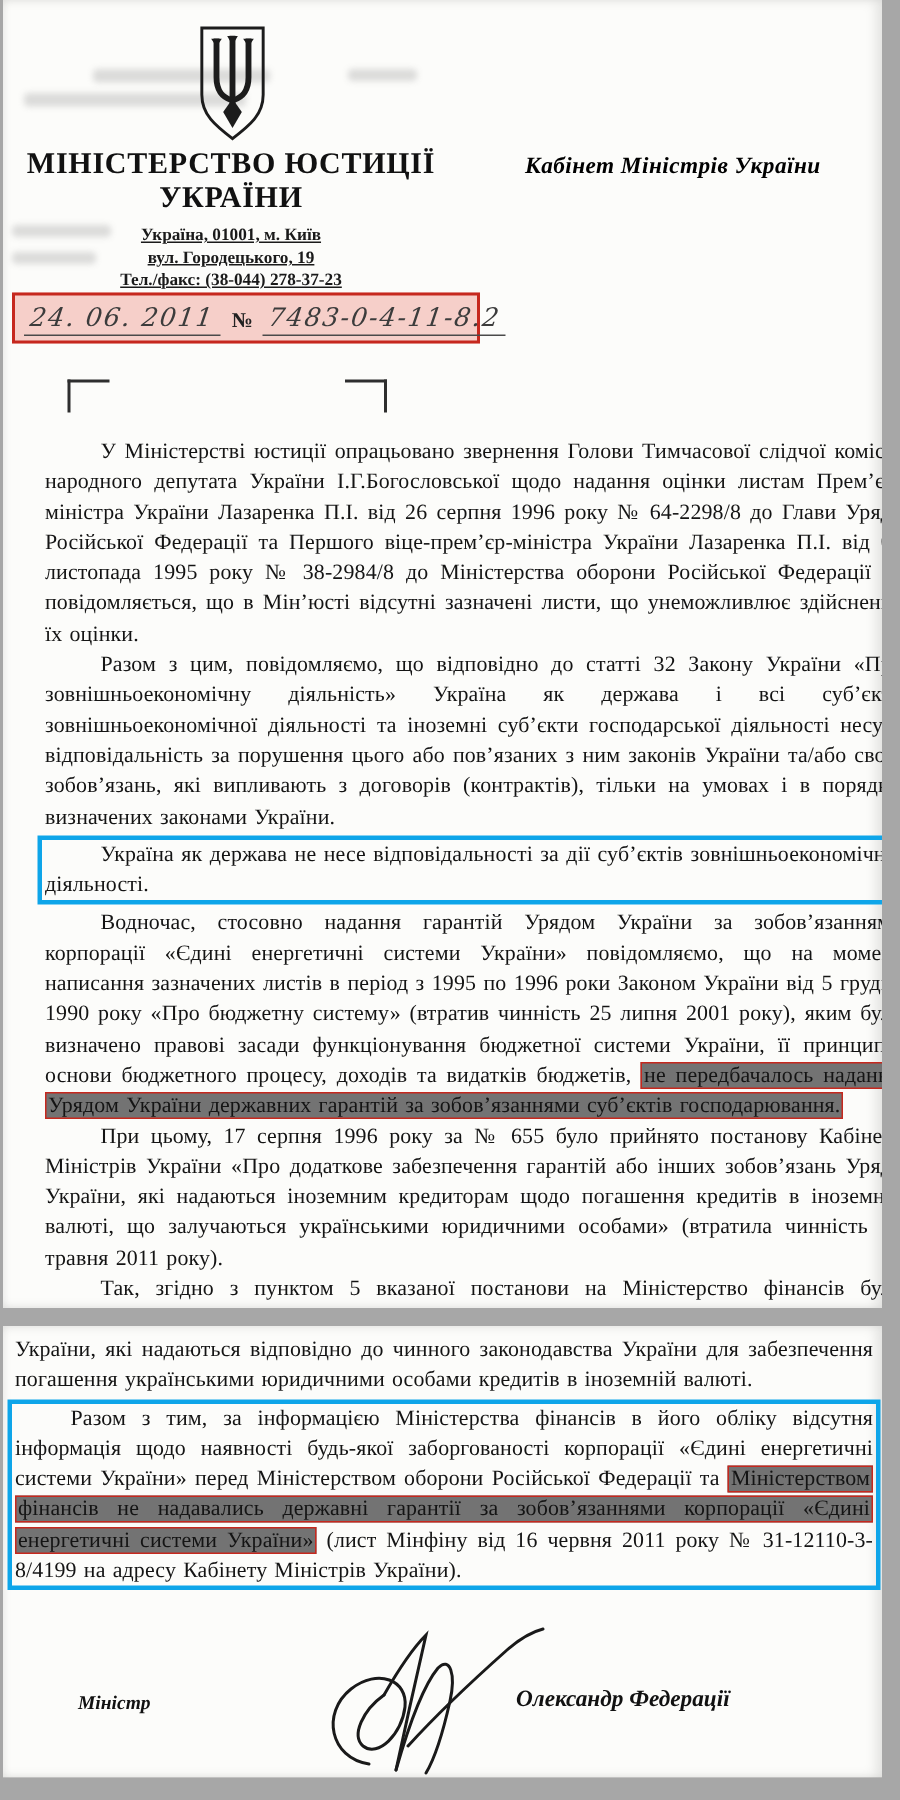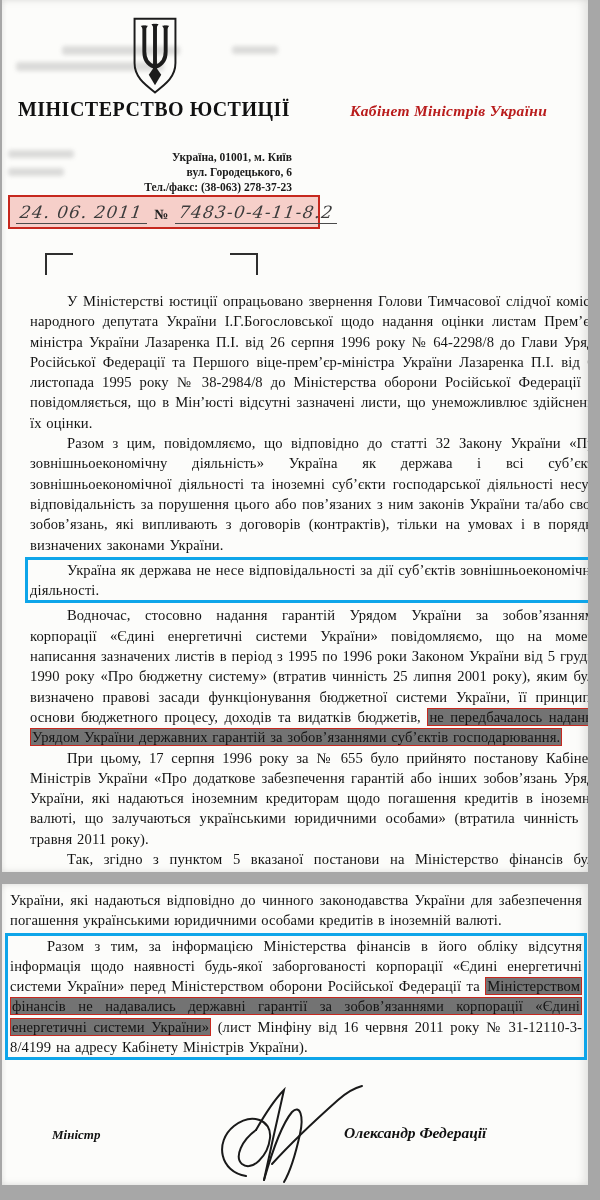--- a/index.html
+++ b/index.html
@@ -16,26 +16,26 @@
   #page1{top:0;height:872px;}
   #page2{top:884px;height:301px;}
 
   
   .emblem{position:absolute;left:126px;top:16px;width:54px;height:80px;}
   .ministry-title{
     position:absolute;left:14px;top:98px;width:276px;text-align:center;
     font-weight:bold;font-size:20px;line-height:23px;color:#111;letter-spacing:.5px;
   }
   .ministry-address{
-    position:absolute;left:14px;top:150px;width:276px;text-align:right;
-    font-weight:bold;font-size:11.5px;line-height:15px;color:#1a1a1a;
+    position:absolute;left:14px;top:150px;width:276px;text-align:center;
+    font-weight:bold;font-size:11.5px;line-height:15px;color:#1a1a1a;text-decoration:underline;
   }
   .recipient{
     position:absolute;left:348px;top:102px;width:228px;
-    font-weight:bold;font-style:italic;font-size:15.5px;color:#b91c1c;letter-spacing:.3px;
+    font-weight:bold;font-style:italic;font-size:15.5px;color:#000000;letter-spacing:.3px;
   }
   .smudge{position:absolute;background:#8f8f8f;opacity:.30;filter:blur(2px);border-radius:3px;}
 
   
   .date-box{
     position:absolute;left:6px;top:195px;width:312px;height:34px;
     background:#f6cfc9;border:2px solid #c6281e;
     display:flex;align-items:flex-end;padding:0 6px 3px 6px;box-sizing:border-box;
   }
   .hand{
@@ -94,25 +94,26 @@
         <path d="M18,13 V40 C18,51 23,55 29,57"></path>
         <path d="M42,13 V40 C42,51 37,55 31,57"></path>
       </g>
       <path d="M30,56 L23,66 L30,78 L37,66 Z" fill="#1c1c1c"></path>
       <path d="M26,9 h8 l-4,7 z M14,11 h8 l-4,6 z M38,11 h8 l-4,6 z" fill="#1c1c1c"></path>
     </svg>
   </div>
 
   <div class="ministry-title">
     <div>МІНІСТЕРСТВО ЮСТИЦІЇ</div>
+    <div>УКРАЇНИ</div>
   </div>
   <div class="ministry-address">
     <div>Україна, 01001, м. Київ</div>
-    <div>вул. Городецького, 6</div>
-    <div>Тел./факс: (38-063) 278-37-23</div>
+    <div>вул. Городецького, 19</div>
+    <div>Тел./факс: (38-044) 278-37-23</div>
   </div>
 
   <div class="recipient">Кабінет Міністрів України</div>
 
   <div class="date-box">
     <span class="hand-slot">
       <span class="hand">24. 06. 2011</span>
     </span>
     <span class="num-sign">№</span>
     <span class="hand-slot">

